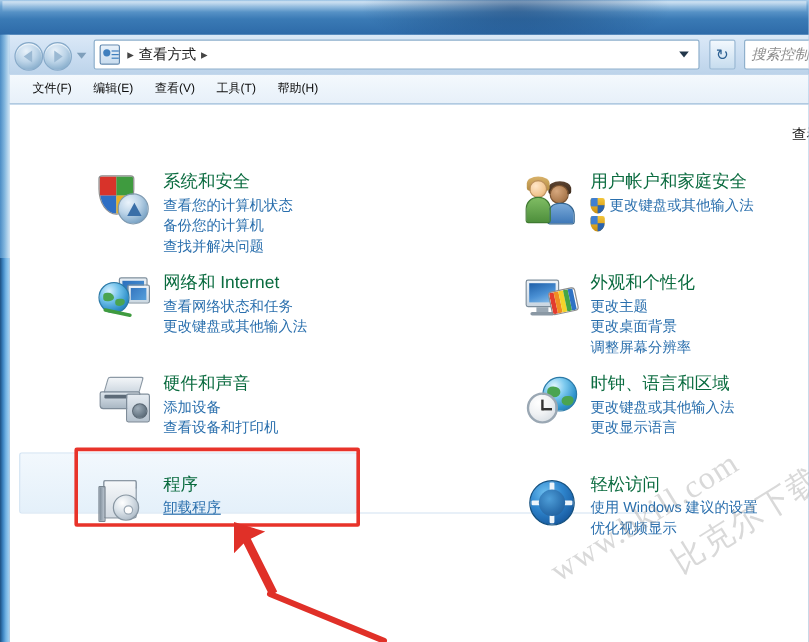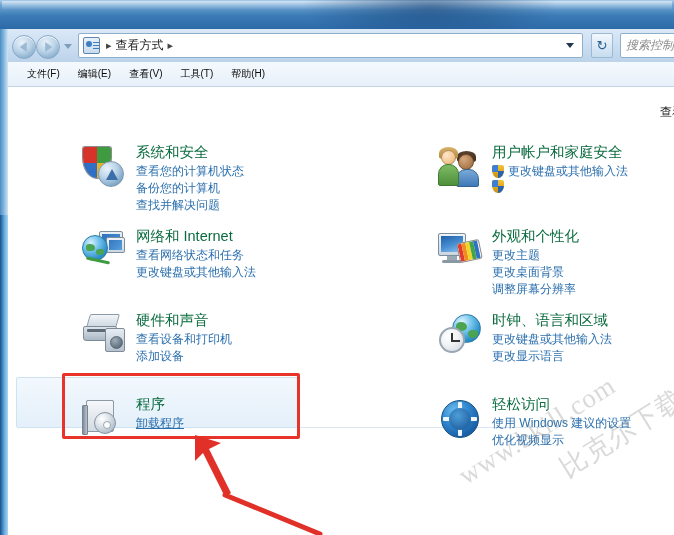--- a/index.html
+++ b/index.html
@@ -771,22 +771,22 @@
       </div>
 
       <div class="cat">
         <div class="cat-icon">
           <div class="ic prn-lid"></div>
           <div class="ic prn-body"></div>
           <div class="ic prn-slot"></div>
           <div class="ic spk"></div>
         </div>
         <div class="cat-title">硬件和声音</div>
+        <div class="cat-link">添加设备</div>
         <div class="cat-link">查看设备和打印机</div>
-        <div class="cat-link">添加设备</div>
       </div>
 
       <div class="cat">
         <div class="cat-icon">
           <div class="ic pg-box-top"></div>
           <div class="ic pg-box"></div>
           <div class="ic pg-spine"></div>
           <div class="ic pg-cd"></div>
         </div>
         <div class="cat-title">程序</div>

